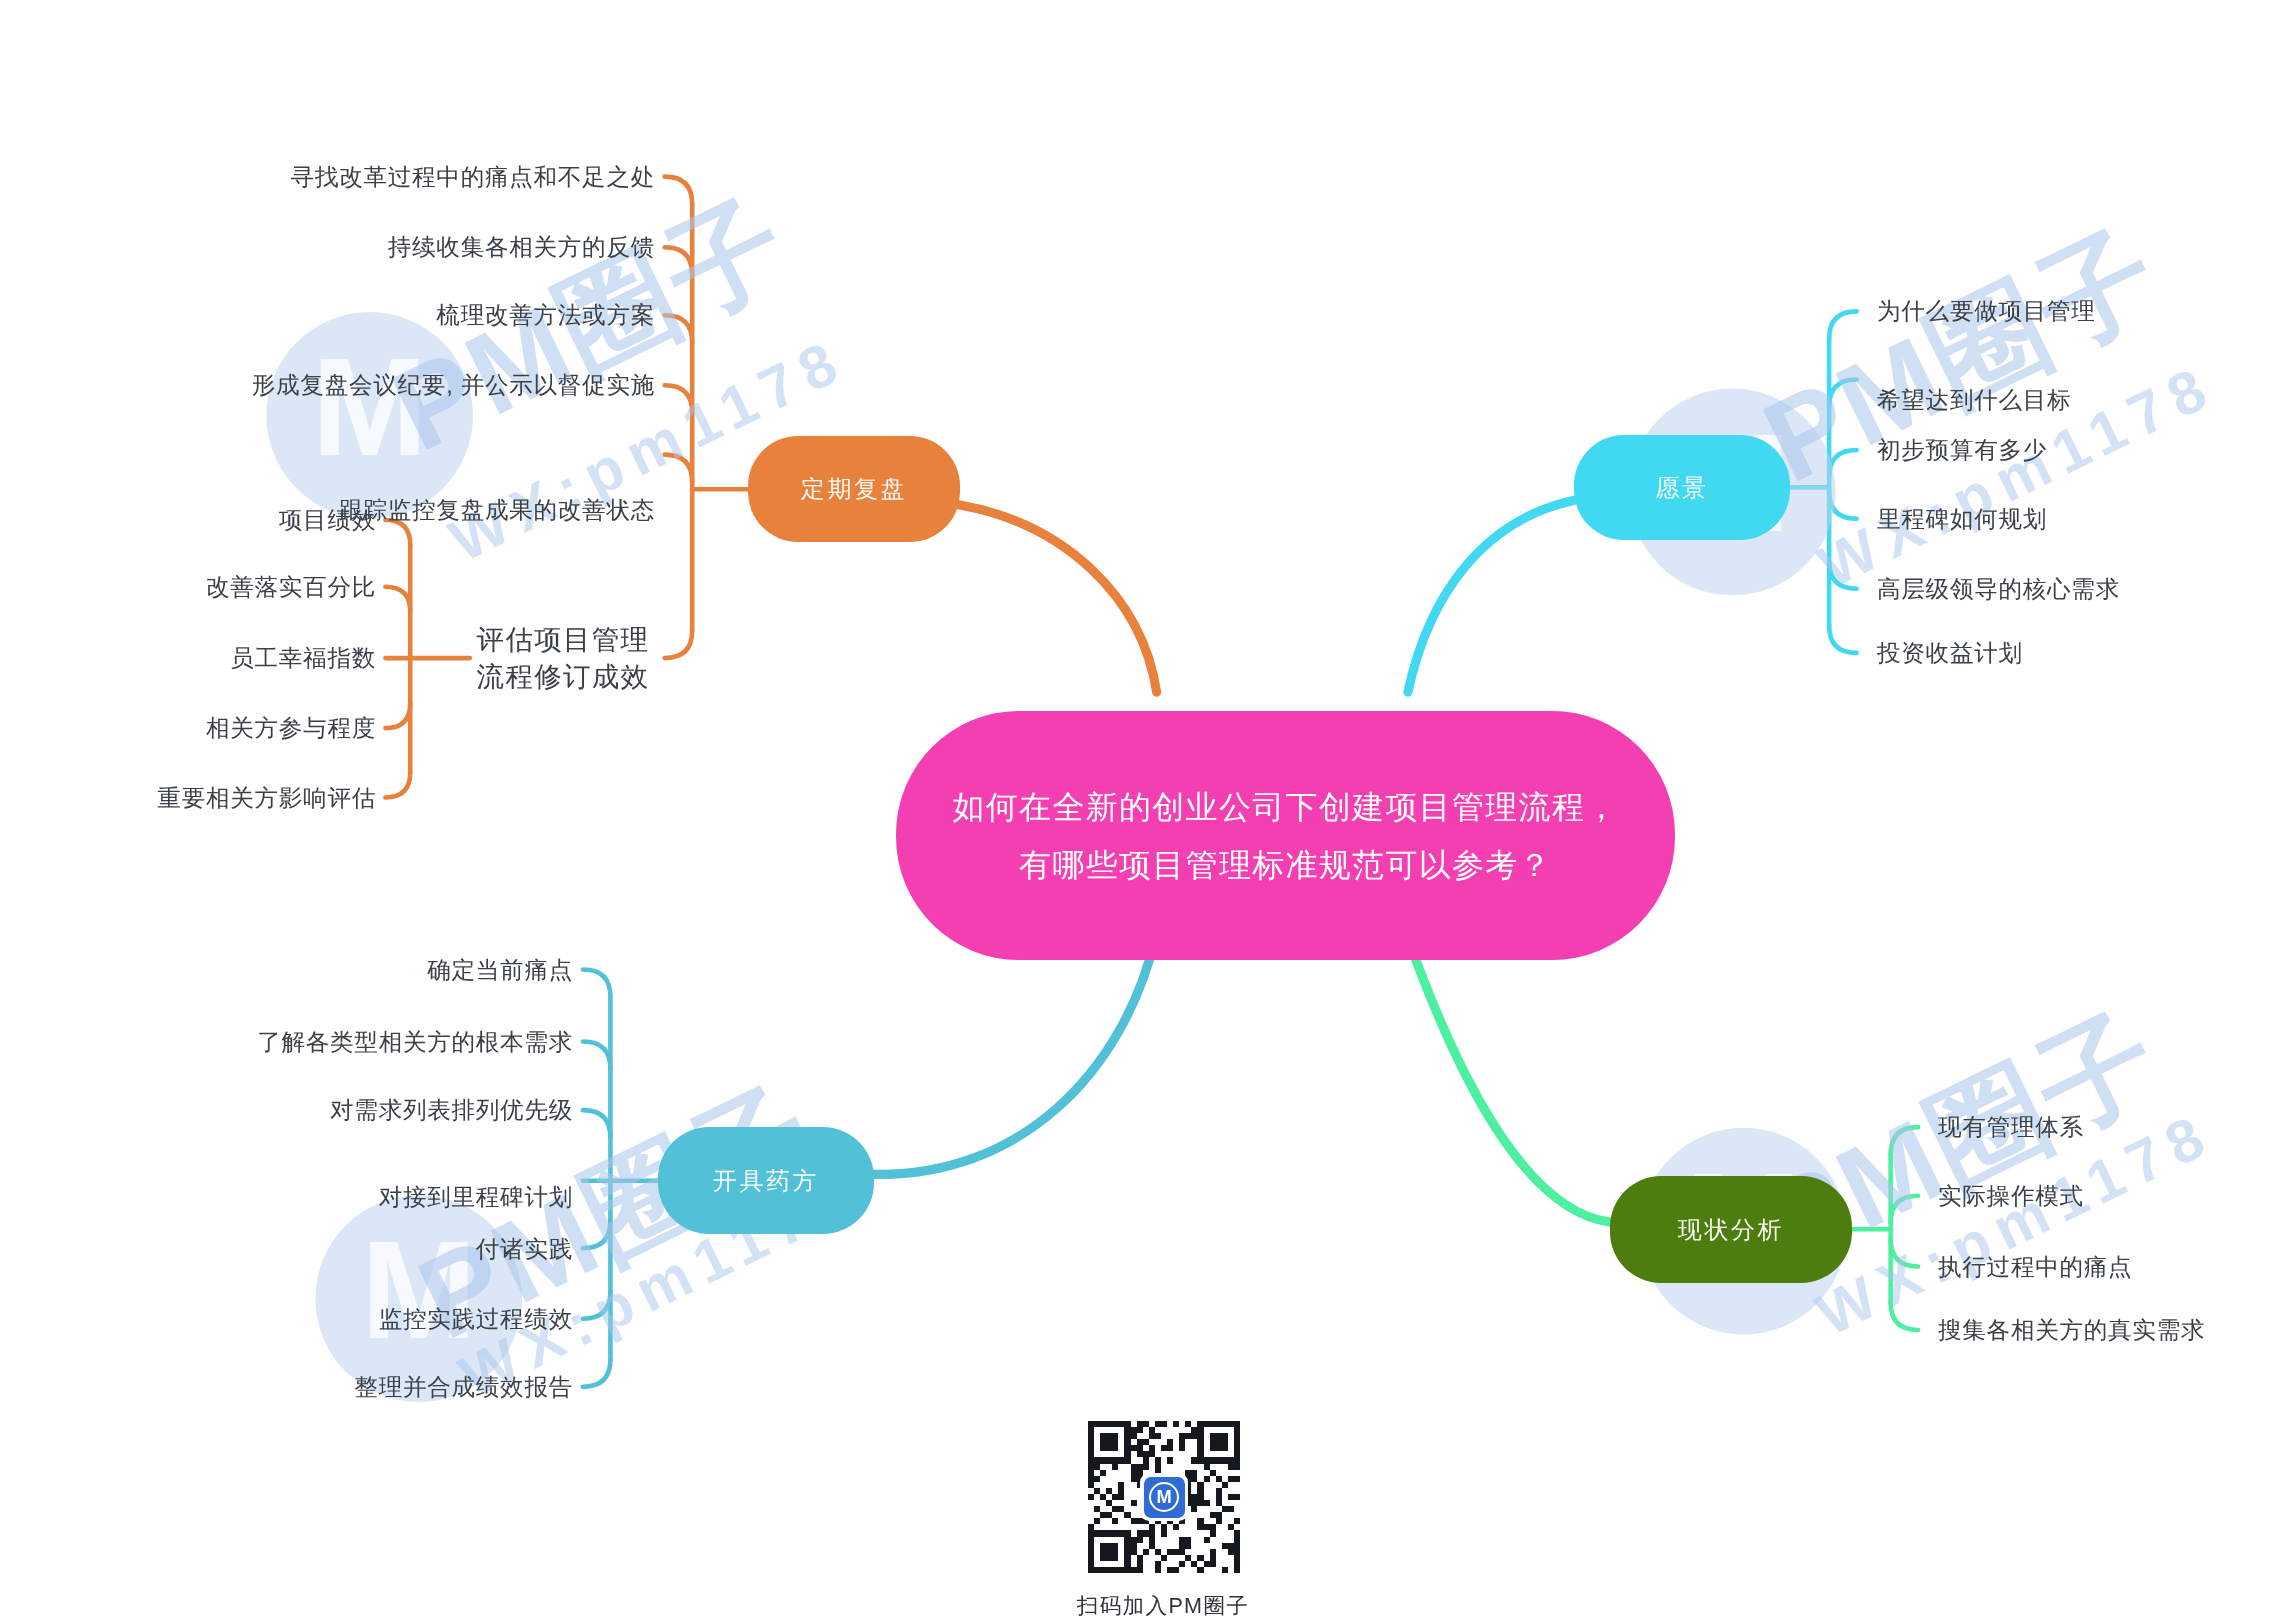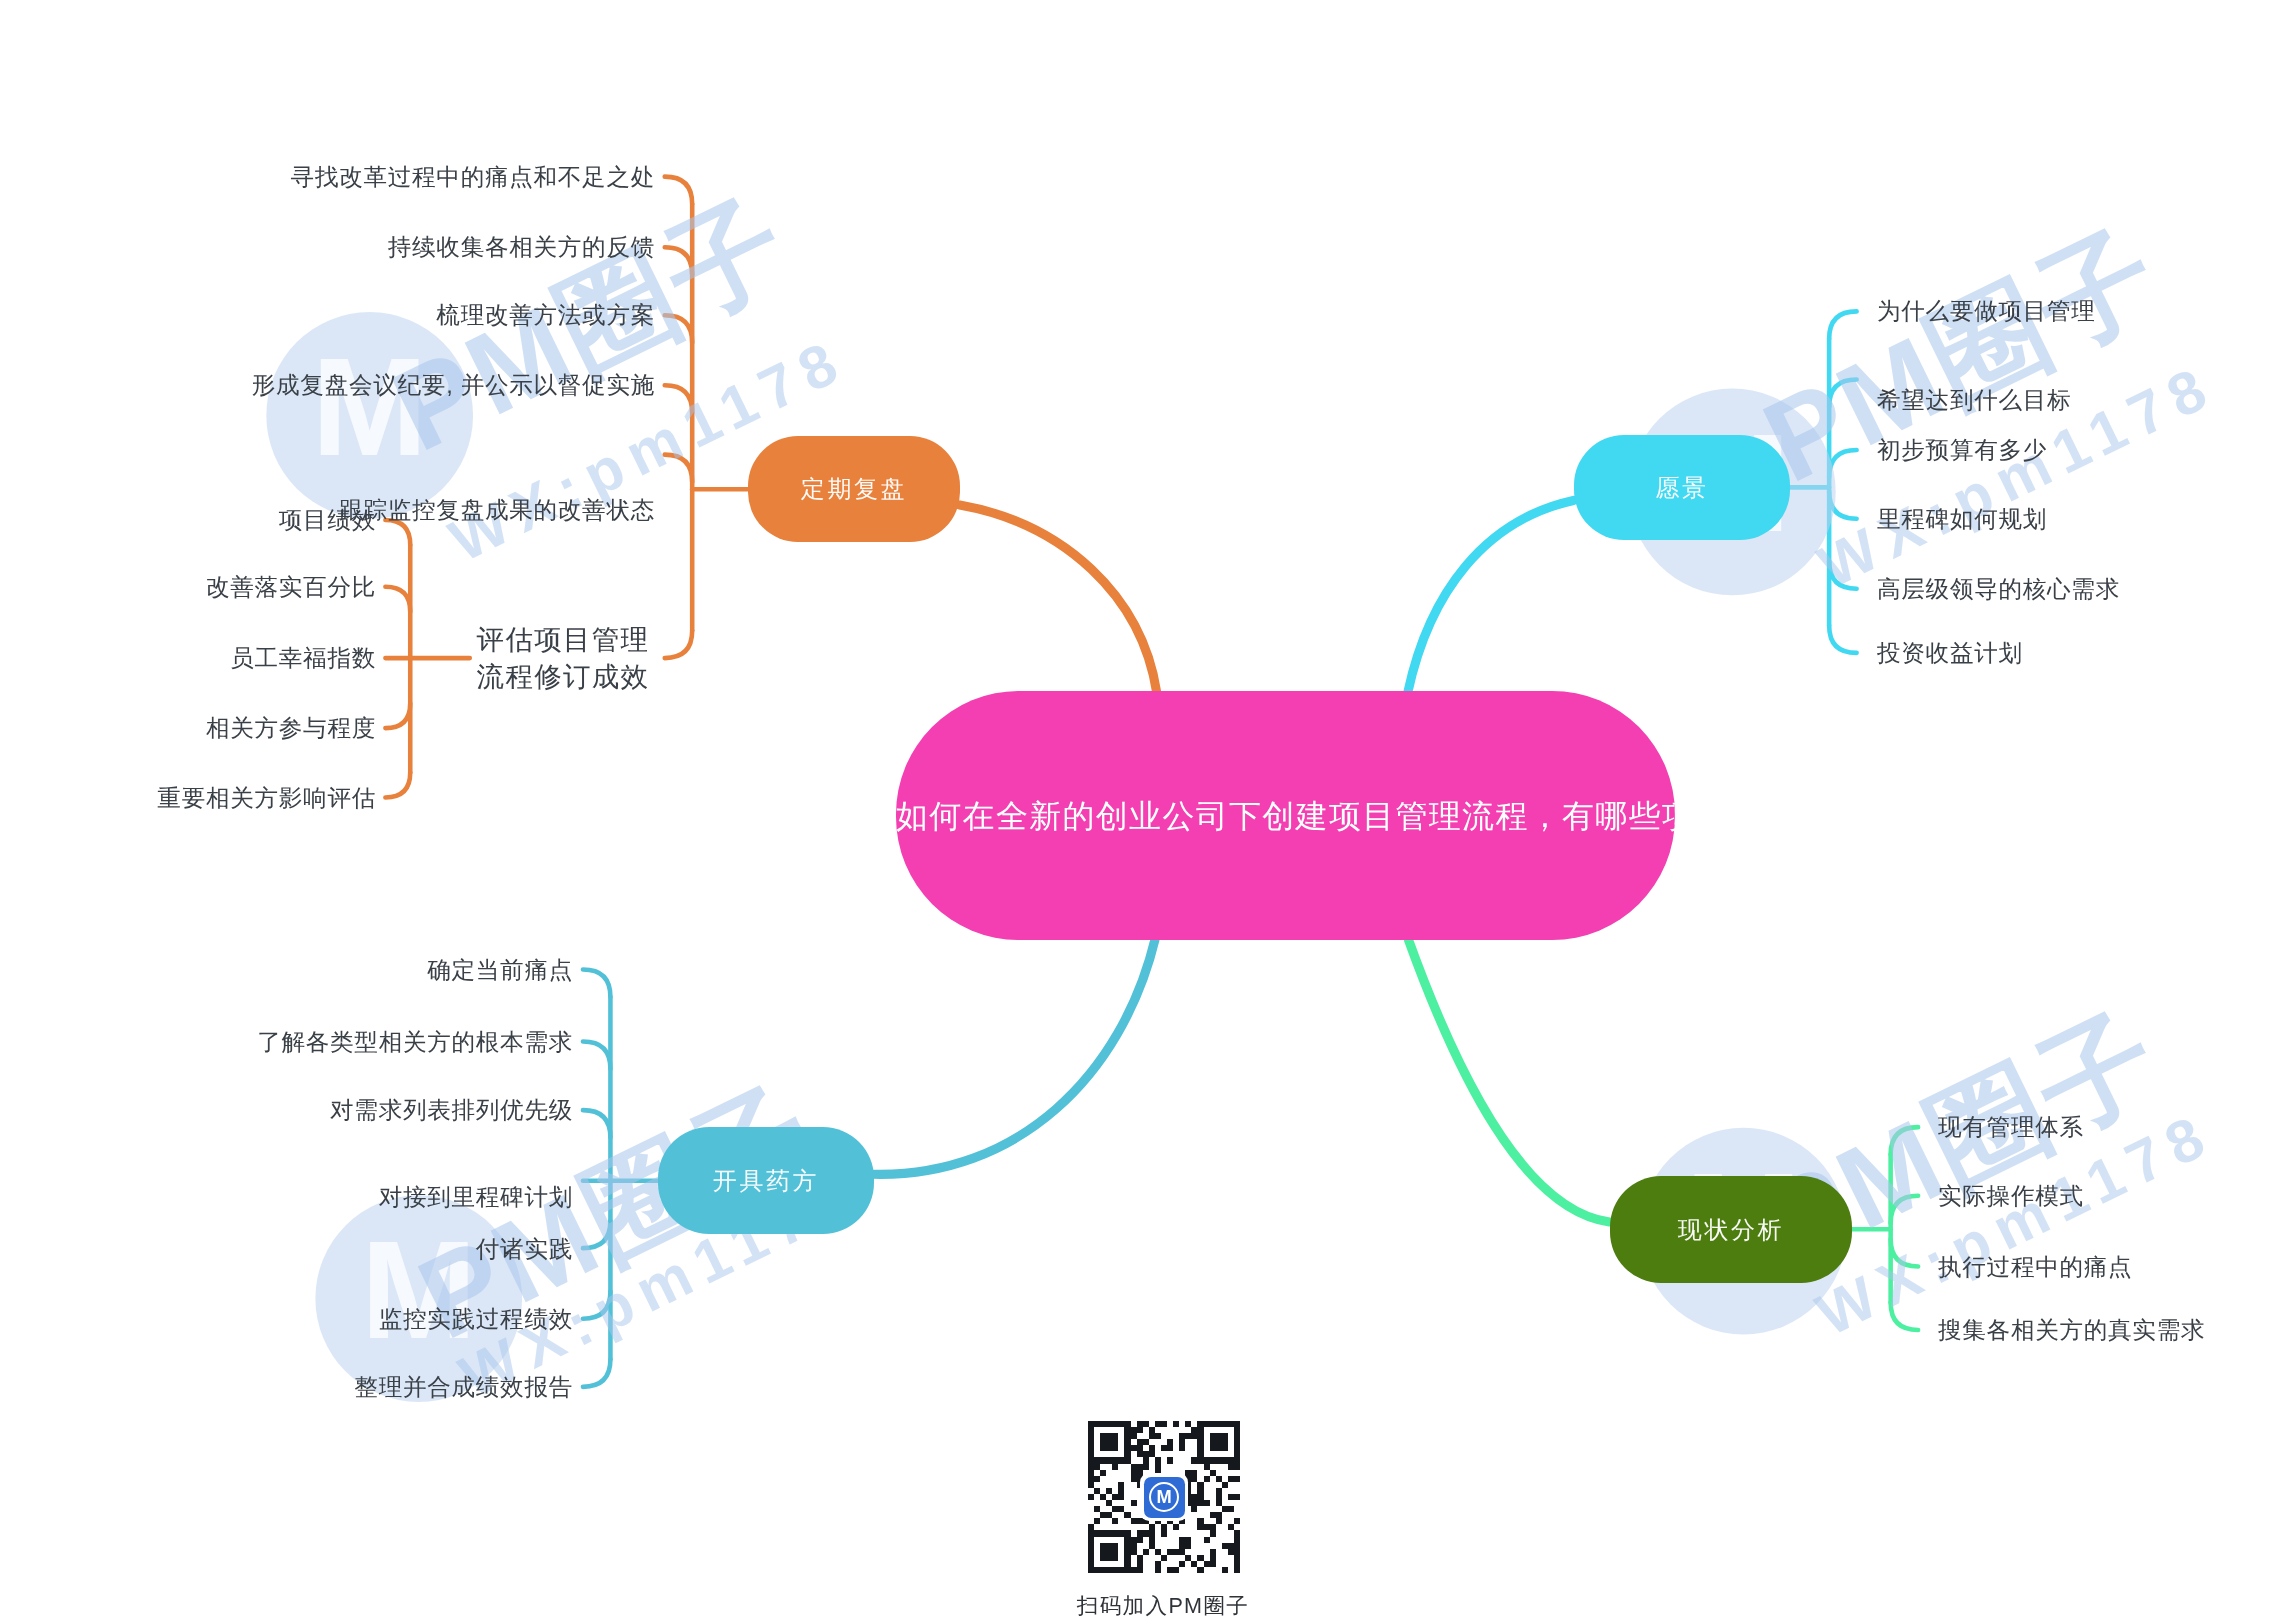--- a/index.html
+++ b/index.html
@@ -3,22 +3,22 @@
 <meta charset="utf-8">
 <style>
   html,body{margin:0;padding:0;background:#ffffff;}
   body{width:2295px;height:1623px;overflow:hidden;font-family:"Liberation Sans","DejaVu Sans",sans-serif;}
   #stage{position:absolute;left:0;top:0;width:2295px;height:1623px;background:#ffffff;}
   #links{position:absolute;left:0;top:0;}
   .leaf{position:absolute;transform:translateY(-50%);white-space:nowrap;
         font-size:23.6px;color:#3A4047;letter-spacing:0.7px;}
   .bnode{position:absolute;display:flex;align-items:center;justify-content:center;}
   .bnode-label{color:rgba(255,255,255,.96);font-size:24px;letter-spacing:2.6px;}
-  #central-topic{position:absolute;display:flex;flex-direction:row;align-items:center;
-        text-align:center;}
+  #central-topic{position:absolute;display:flex;flex-direction:column;align-items:center;
+        justify-content:center;text-align:center;margin-top:20px;}
   #central-topic span{color:#ffffff;font-size:32px;line-height:58px;letter-spacing:1.3px;white-space:nowrap;}
   .subtopic{position:absolute;transform:translate(-50%,-50%);text-align:center;
         font-size:27.5px;line-height:37px;color:#3A4047;letter-spacing:1.3px;white-space:nowrap;}
   #watermarks{position:absolute;left:0;top:0;width:2295px;height:1623px;pointer-events:none;}
   .wm-text{position:absolute;font-weight:bold;white-space:nowrap;
         transform:translate(-50%,-50%) rotate(-26deg);}
   .wm-brand{font-size:116px;letter-spacing:3.9px;}
   .wm-wx{font-size:60px;letter-spacing:10.5px;}
   #qr-block{position:absolute;}
   #qr-logo{position:absolute;display:flex;align-items:center;justify-content:center;

